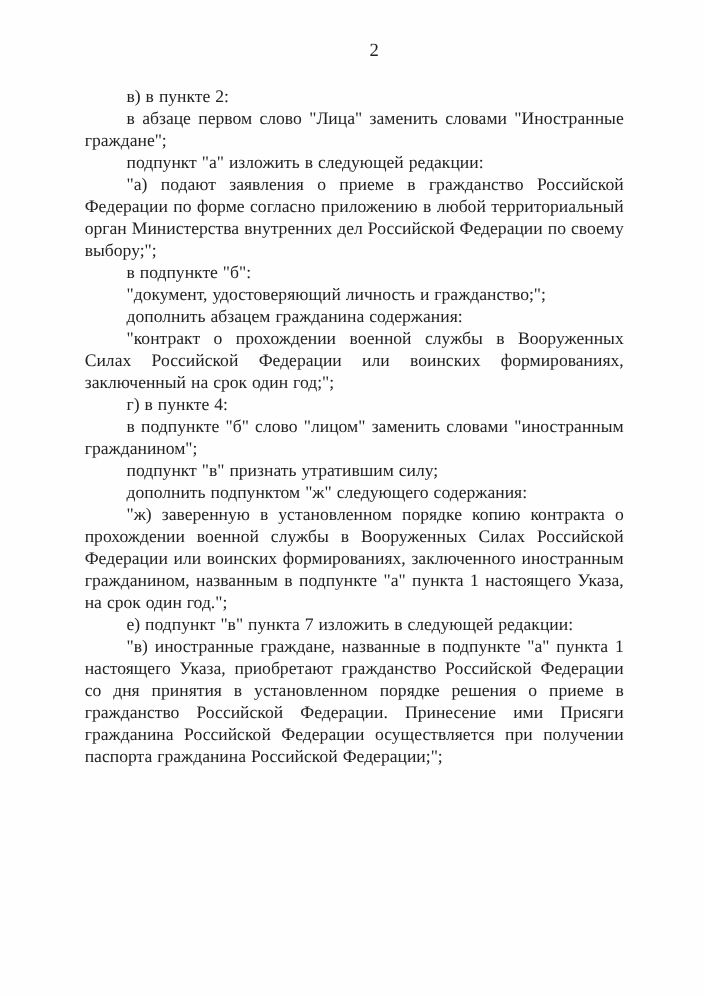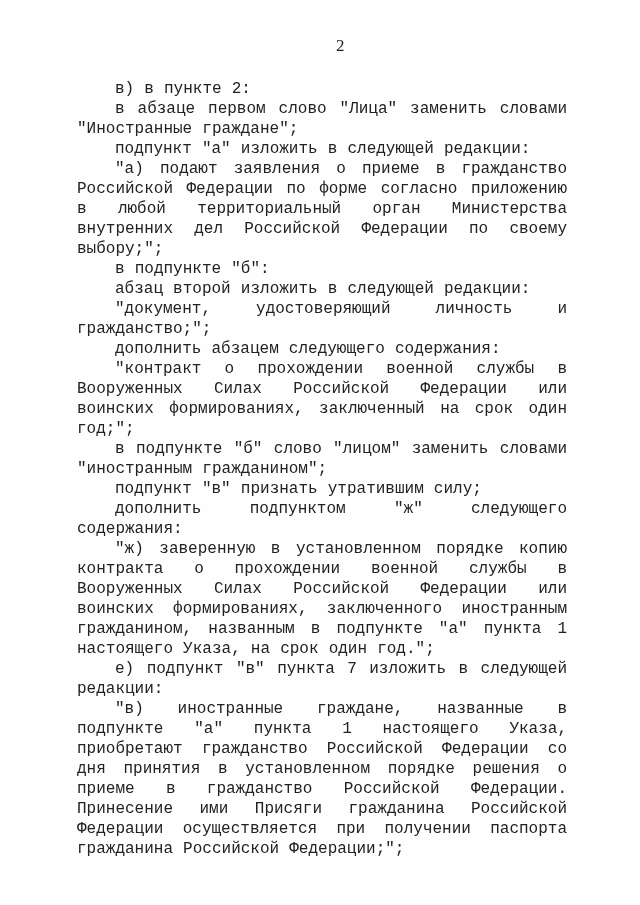--- a/index.html
+++ b/index.html
@@ -34,38 +34,37 @@
     width: 490px;
     font-size: 16px;
     line-height: 20px;
     text-align: justify;
   }
   .para {
     margin: 0;
     padding: 0;
     text-indent: 38px;
     word-spacing: 0.5px;
-    font-family: Liberation Mono, monospace;
   }
 </style>
 </head>
 <body>
 
 <div class="page">
   <div class="page-number">2</div>
   <div class="doc-body">
       <p class="para">в) в пункте 2:</p>
       <p class="para">в абзаце первом слово "Лица" заменить словами "Иностранные граждане";</p>
       <p class="para">подпункт "а" изложить в следующей редакции:</p>
       <p class="para">"а) подают заявления о приеме в гражданство Российской Федерации по форме согласно приложению в любой территориальный орган Министерства внутренних дел Российской Федерации по своему выбору;";</p>
       <p class="para">в подпункте "б":</p>
-      <p class="para">абзац второй изложить в следующей редакции:</p>
       <p class="para">"документ, удостоверяющий личность и гражданство;";</p>
-      <p class="para">дополнить абзацем следующего содержания:</p>
+      <p class="para">дополнить абзацем гражданина содержания:</p>
       <p class="para">"контракт о прохождении военной службы в Вооруженных Силах Российской Федерации или воинских формированиях, заключенный на срок один год;";</p>
+      <p class="para">г) в пункте 4:</p>
       <p class="para">в подпункте "б" слово "лицом" заменить словами "иностранным гражданином";</p>
       <p class="para">подпункт "в" признать утратившим силу;</p>
       <p class="para">дополнить подпунктом "ж" следующего содержания:</p>
       <p class="para">"ж) заверенную в установленном порядке копию контракта о прохождении военной службы в Вооруженных Силах Российской Федерации или воинских формированиях, заключенного иностранным гражданином, названным в подпункте "а" пункта 1 настоящего Указа, на срок один год.";</p>
       <p class="para">е) подпункт "в" пункта 7 изложить в следующей редакции:</p>
       <p class="para">"в) иностранные граждане, названные в подпункте "а" пункта 1 настоящего Указа, приобретают гражданство Российской Федерации со дня принятия в установленном порядке решения о приеме в гражданство Российской Федерации. Принесение ими Присяги гражданина Российской Федерации осуществляется при получении паспорта гражданина Российской Федерации;";</p>
     </div>
 </div>
 
 </body></html>

